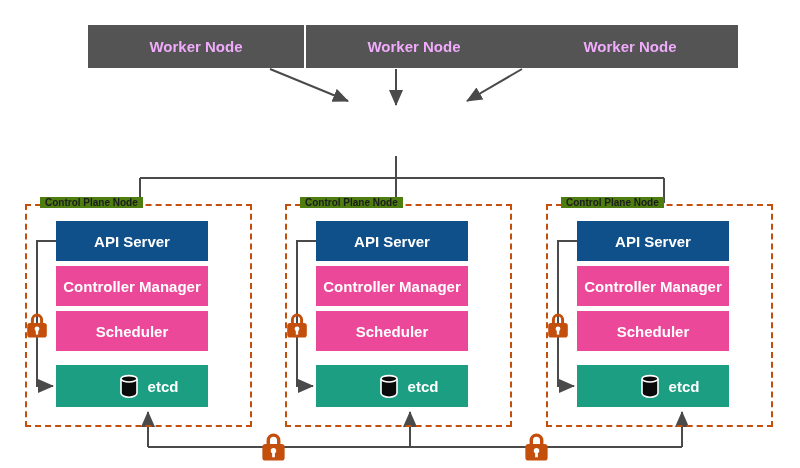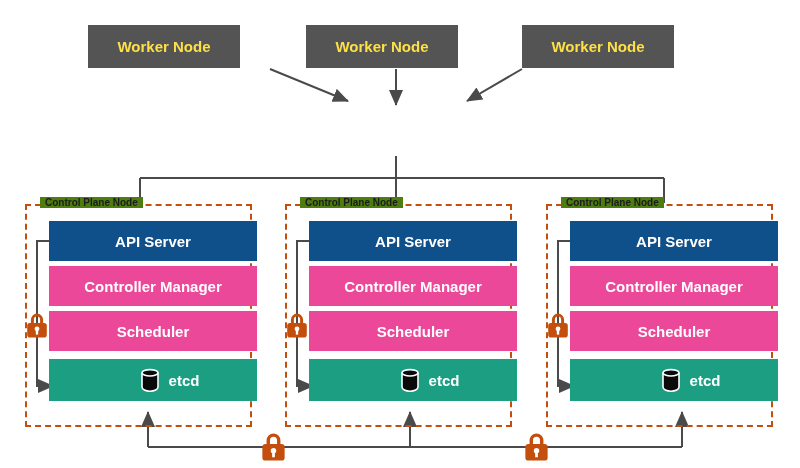--- a/index.html
+++ b/index.html
@@ -5,48 +5,48 @@
   * { margin:0; padding:0; box-sizing:border-box; }
   html,body { background:#ffffff; }
   .stage {
     position:relative; width:800px; height:468px; background:#ffffff;
     font-family:"Liberation Sans", sans-serif; overflow:hidden;
   }
   .wires { position:absolute; left:0; top:0; width:800px; height:468px; }
 
   
   .wn {
-    position:absolute; top:25px; width:152px; height:43px; background:#545454;
+    position:absolute; top:25px; width:216px; height:43px; background:#545454;
     display:flex; align-items:center; justify-content:center;
-    color:#fde047; font-size:15px; font-weight:bold;
+    color:#f0abfc; font-size:15px; font-weight:bold;
   }
   .lb {
     position:absolute; left:305px; top:113px; width:182px; height:43px; background:#F57E2C;
     display:flex; align-items:center; justify-content:center;
     color:#ffffff; font-size:15px; font-weight:bold;
   }
 
   
   .cp {
     position:absolute; top:204px; width:227px; height:223px;
     border:2px dashed #C44E0C;
   }
   .cp-label {
     position:absolute; top:-9px; left:13px; background:#4d7c0f; padding:0 5px;
     font-size:10px; font-weight:bold; color:#1c1c1c; white-space:nowrap;
   }
-  .stack { position:absolute; left:22px; top:15px; width:208px;border-radius:26px; }
+  .stack { position:absolute; left:29px; top:15px; width:152px;border-radius:26px; }
   .row {
     height:40px; margin-bottom:5px;
     display:flex; align-items:center; justify-content:center;
     color:#ffffff; font-size:15px; font-weight:bold;
   }
   .row.api  { background:#10508A; }
   .row.blue { background:#ec4899; }
-  .row.etcd { background:#1C9E83; height:42px; margin-top:8px; margin-bottom:0; gap:9px;padding-left:33px; }
+  .row.etcd { background:#1C9E83; height:42px; margin-top:14px; margin-bottom:0; gap:9px;padding-left:33px; }
   .lock { position:absolute; }
 </style>
 </head>
 <body>
 
 <div class="stage">
 
   <svg class="wires" viewBox="0 0 800 468">
     <defs>
       <marker id="ah" markerWidth="9" markerHeight="8" refX="7.5" refY="3.5" orient="auto">

